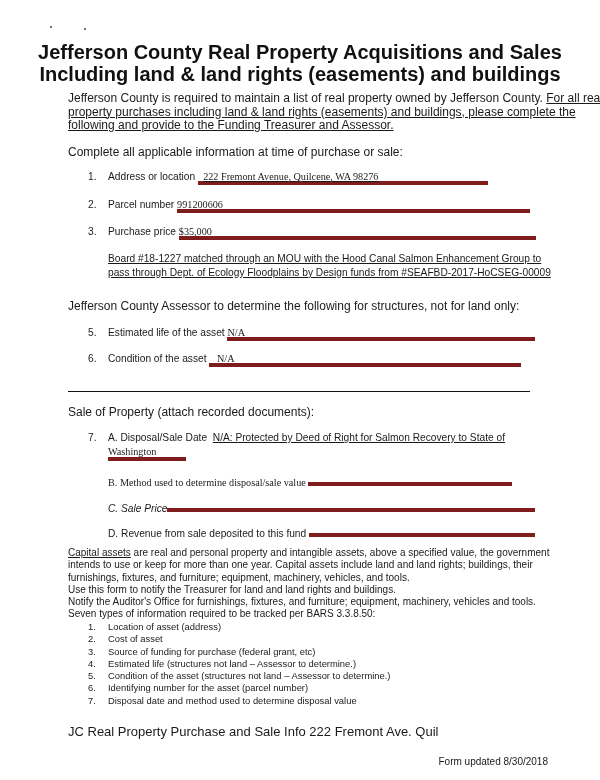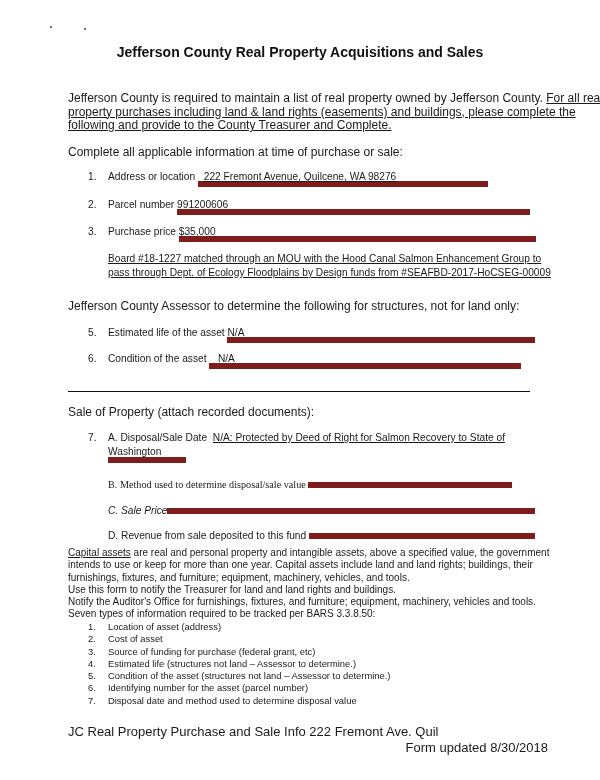--- a/index.html
+++ b/index.html
@@ -1,46 +1,47 @@
 <!DOCTYPE html>
 <html><head>
 <meta charset="utf-8">
 <style>
   html, body { margin:0; padding:0; background:#fff; }
   body { width:600px; height:780px; position:relative; overflow:hidden;
          font-family:"Liberation Sans", sans-serif; color:#1a1a1a; }
   .page { position:absolute; left:0; top:0; width:600px; height:780px; }
   .speck { position:absolute; width:2px; height:2px; background:#444; border-radius:1px; }
-  .title { position:absolute; left:0; width:600px; text-align:center; font-weight:bold; font-size:14px; line-height:21px; color:#111; }
+  .title { position:absolute; left:0; width:600px; text-align:center; font-weight:bold; font-size:20px; line-height:21px; color:#111; }
   .p { position:absolute; left:68px; font-size:12px; line-height:13.5px; }
   .u { text-decoration:underline; }
   .item { position:absolute; left:88px; font-size:10.2px; line-height:13.5px; white-space:nowrap; }
   .num { display:inline-block; width:20px; }
-  .field { display:inline-block; border-bottom:6px solid #7f1d1d; height:11px; vertical-align:baseline; }
+  .field { display:inline-block; border-bottom:4px solid #7f1d1d; height:11px; vertical-align:baseline;font-family:Liberation Serif, serif; }
   .val { text-decoration:underline; }
   .rule { position:absolute; left:68px; width:462px; height:0; border-top:1.6px solid #111; }
   .small { font-size:10px; line-height:12.3px; }
   .list { position:absolute; left:88px; font-size:9.4px; line-height:12.3px; }
   .list div { white-space:nowrap; }
   .footer { position:absolute; left:68px; top:724px; font-size:13px; }
-  .updated { position:absolute; right:52px; top:740px; font-size:13px;text-align:right; }
+  .updated { position:absolute; right:52px; top:756px; font-size:10px;text-align:right; }
 </style>
 </head>
 <body>
 
 <div class="page">
   <div class="speck" style="left:50px;top:26px;"></div>
   <div class="speck" style="left:84px;top:28px;"></div>
 
   <div class="title" style="top:42px;">Jefferson County Real Property Acquisitions and Sales</div>
+  <div class="title" style="top:64px;">Including land &amp; land rights (easements) and buildings</div>
 
   <div class="p" style="top:92px; width:470px;">
     <div style="white-space:nowrap;"><span>Jefferson County is required to maintain a list of real property owned by Jefferson County. </span><span class="u">For all real</span></div>
     <div class="u" style="white-space:nowrap;">property purchases including land &amp; land rights (easements) and buildings, please complete the</div>
-    <div class="u" style="white-space:nowrap;">following and provide to the County Treasurer and Complete.</div>
+    <div class="u" style="white-space:nowrap;">following and provide to the Funding Treasurer and Assessor.</div>
   </div>
 
   <div class="p" style="top:146px;">Complete all applicable information at time of purchase or sale:</div>
 
   <div class="item" style="top:170px;">
     <span class="num">1.</span><span>Address or location </span><span class="field" style="width:290px;">&nbsp;&nbsp;<span class="val">222 Fremont Avenue, Quilcene, WA 98276</span></span>
   </div>
 
   <div class="item" style="top:198px;">
     <span class="num">2.</span><span>Parcel number </span><span class="field" style="width:353px;"><span>991200606</span></span>

